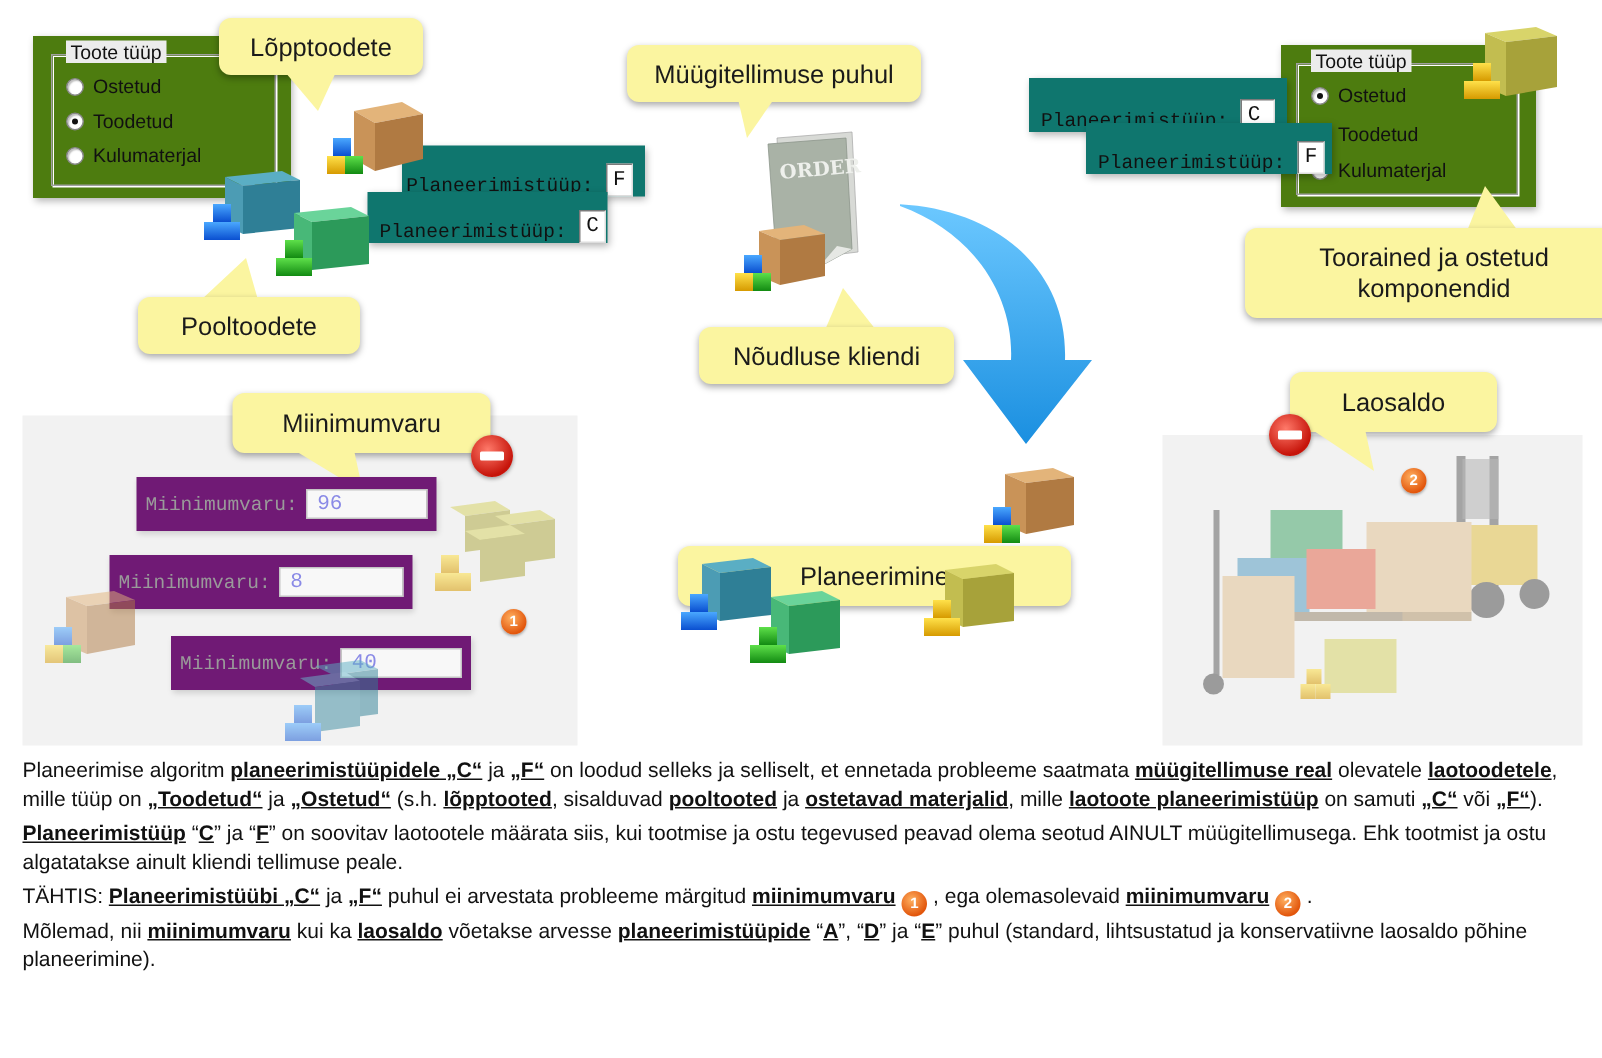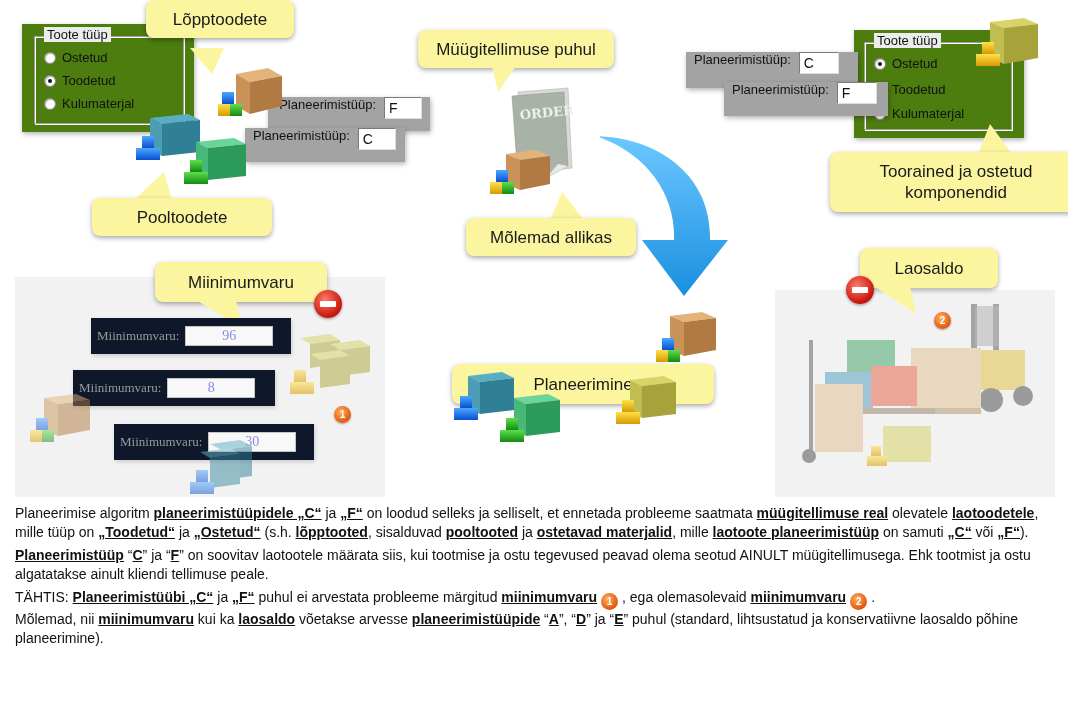--- a/index.html
+++ b/index.html
@@ -32,38 +32,38 @@
     font-family: "Liberation Sans", sans-serif; font-size: 13px; color: #111; }
   .radio {
     width: 12px; height: 12px; border-radius: 50%; background: #fff;
     border: 1px solid #888; box-shadow: inset 1px 1px 1px rgba(0,0,0,0.25);
     position: relative;
   }
   .radio.checked::after {
     content: ""; position: absolute; left: 3px; top: 3px; width: 4px; height: 4px; border-radius: 50%; background: #111;
   }
   .fieldrow {
-    position: absolute; background: #a3a3a3; box-shadow: 1px 2px 5px rgba(0,0,0,0.3);
-    display: flex; align-items: flex-start; gap: 8px; padding: 0 8px;
-    font-family: Liberation Sans, sans-serif; font-size: 13px; color: #111;
+    position: absolute; background: #0f766e; box-shadow: 1px 2px 5px rgba(0,0,0,0.3);
+    display: flex; align-items: flex-end; gap: 8px; padding: 0 8px;
+    font-family: Liberation Mono, monospace; font-size: 13px; color: #111;
   }
   .textbox {
     background: #fff; border: 1px solid #7a7a7a; border-right-color: #ddd; border-bottom-color: #ddd;
     height: 22px; display: flex; align-items: center; padding: 0 4px; font-size: 14px;
   }
 
   
   .faded-panel { position: absolute; background: #f2f2f2; }
   .faded-field {
-    position: absolute; background: #0f172a; box-shadow: 1px 2px 4px rgba(0,0,0,0.15);
+    position: absolute; background: #701a75; box-shadow: 1px 2px 4px rgba(0,0,0,0.15);
     display: flex; align-items: center; gap: 6px; padding: 0 6px;
-    font-family: Liberation Serif, serif; font-size: 13px; color: #9a9a9a;
+    font-family: Liberation Mono, monospace; font-size: 13px; color: #9a9a9a;
   }
   .faded-box {
-    background: #f8f8f8; border: 1px solid #c4c4c4; height: 20px; display: flex; align-items: center; justify-content: center;
+    background: #f8f8f8; border: 1px solid #c4c4c4; height: 20px; display: flex; align-items: center; justify-content: flex-start;
     padding: 0 6px; color: #8a8ae6; font-size: 14px;
   }
 
   
   .badge {
     position: absolute; width: 17px; height: 17px; border-radius: 50%;
     background: radial-gradient(circle at 40% 35%, #ffb060, #e2560c 70%);
     color: #fff; font-size: 10px; font-weight: bold; display: flex; align-items: center; justify-content: center;
     box-shadow: 0 1px 2px rgba(0,0,0,0.35);
     font-family: "Liberation Sans", sans-serif;
@@ -128,21 +128,21 @@
   <div class="radio-row" style="left:22px;top:49px;">
     <span class="radio checked"></span>
     <span>Toodetud</span>
   </div>
   <div class="radio-row" style="left:22px;top:72px;">
     <span class="radio"></span>
     <span>Kulumaterjal</span>
   </div>
 </div>
 
-<div class="callout" style="left:146px;top:0;width:148px;height:38px;">
+<div class="callout" style="left:146px;top:12px;width:136px;height:38px;">
   <span>Lõpptoodete</span>
 </div>
 <svg class="abs" style="left:190px;top:48px;" width="40" height="28">
     <polygon points="0,0 34,0 22,26" fill="#fbf5a0"></polygon>
   </svg>
 
 <div class="fieldrow" style="left:268px;top:97px;width:162px;height:34px;justify-content:flex-end;">
   <span>Planeerimistüüp:</span>
   <span class="textbox" style="width:38px;">
       <span>F</span>
@@ -177,21 +177,21 @@
   <polygon points="26,12 64,8 64,40 26,44" fill="#2c9a5a"></polygon>
   <polygon points="14,6 26,12 26,44 14,38" fill="#48b878"></polygon>
   <rect x="8" y="24" width="12" height="12" fill="url(#gGreen)"></rect>
   <rect x="2" y="36" width="12" height="12" fill="url(#gGreen)"></rect>
   <rect x="14" y="36" width="12" height="12" fill="url(#gGreen)"></rect>
 </svg>
 
 <svg class="abs" style="left:124px;top:172px;" width="50" height="30">
     <polygon points="40,0 10,28 48,28" fill="#fbf5a0"></polygon>
   </svg>
-<div class="callout" style="left:92px;top:198px;width:180px;height:38px;align-items:center;">
+<div class="callout" style="left:92px;top:198px;width:148px;height:38px;align-items:center;">
   <span>Pooltoodete</span>
 </div>
 
 <div class="callout" style="left:418px;top:30px;width:196px;height:38px;">
   <span>Müügitellimuse puhul</span>
 </div>
 <svg class="abs" style="left:492px;top:66px;" width="30" height="28">
     <polygon points="0,0 24,0 6,26" fill="#fbf5a0"></polygon>
   </svg>
 
@@ -207,21 +207,21 @@
   <polygon points="18,6 32,12 32,42 18,36" fill="#c99358"></polygon>
   <rect x="8" y="22" width="12" height="12" fill="url(#gBlue)"></rect>
   <rect x="2" y="34" width="12" height="12" fill="url(#gYellow)"></rect>
   <rect x="14" y="34" width="12" height="12" fill="url(#gGreen)"></rect>
 </svg>
 
 <svg class="abs" style="left:548px;top:192px;" width="40" height="30">
     <polygon points="14,0 2,28 36,28" fill="#fbf5a0"></polygon>
   </svg>
 <div class="callout" style="left:466px;top:218px;width:170px;height:38px;">
-  <span>Mõlemad allikas</span>
+  <span>Nõudluse kliendi</span>
 </div>
 
 <svg class="abs" style="left:600px;top:130px;" width="130" height="170">
   <path d="M4,8 C70,10 120,50 118,112 L136,112 L92,168 L50,112 L82,112 C84,70 58,26 4,8 Z" fill="url(#arrowGrad)" transform="translate(-8,-2)"></path>
 </svg>
 
 <div class="winpanel" style="left:854px;top:30px;width:170px;height:108px;">
   <div class="groupbox" style="left:10px;top:12px;width:148px;height:88px;"></div>
   <span class="gb-legend" style="left:20px;top:3px;">Toote tüüp</span>
   <div class="radio-row" style="left:20px;top:26px;">
@@ -284,21 +284,21 @@
 </div>
 <div class="faded-field" style="left:73px;top:370px;width:202px;height:36px;">
   <span>Miinimumvaru:</span>
   <span class="faded-box" style="width:88px;">
       <span>8</span>
     </span>
 </div>
 <div class="faded-field" style="left:114px;top:424px;width:200px;height:36px;">
   <span>Miinimumvaru:</span>
   <span class="faded-box" style="width:88px;">
-      <span>30</span>
+      <span>40</span>
     </span>
 </div>
 
 <svg class="crate" style="left:290px;top:330px;width:90px;height:70px;opacity:0.55;" width="90" height="70">
   <polygon points="10,8 40,4 50,10 20,14" fill="#d8d46a"></polygon>
     <polygon points="20,14 50,10 50,34 20,38" fill="#b2ad48"></polygon>
   <polygon points="40,14 70,10 80,16 50,20" fill="#d8d46a"></polygon>
     <polygon points="50,20 80,16 80,42 50,46" fill="#b2ad48"></polygon>
   <polygon points="20,24 50,20 60,26 30,30" fill="#d8d46a"></polygon>
     <polygon points="30,30 60,26 60,54 30,58" fill="#b2ad48"></polygon>

